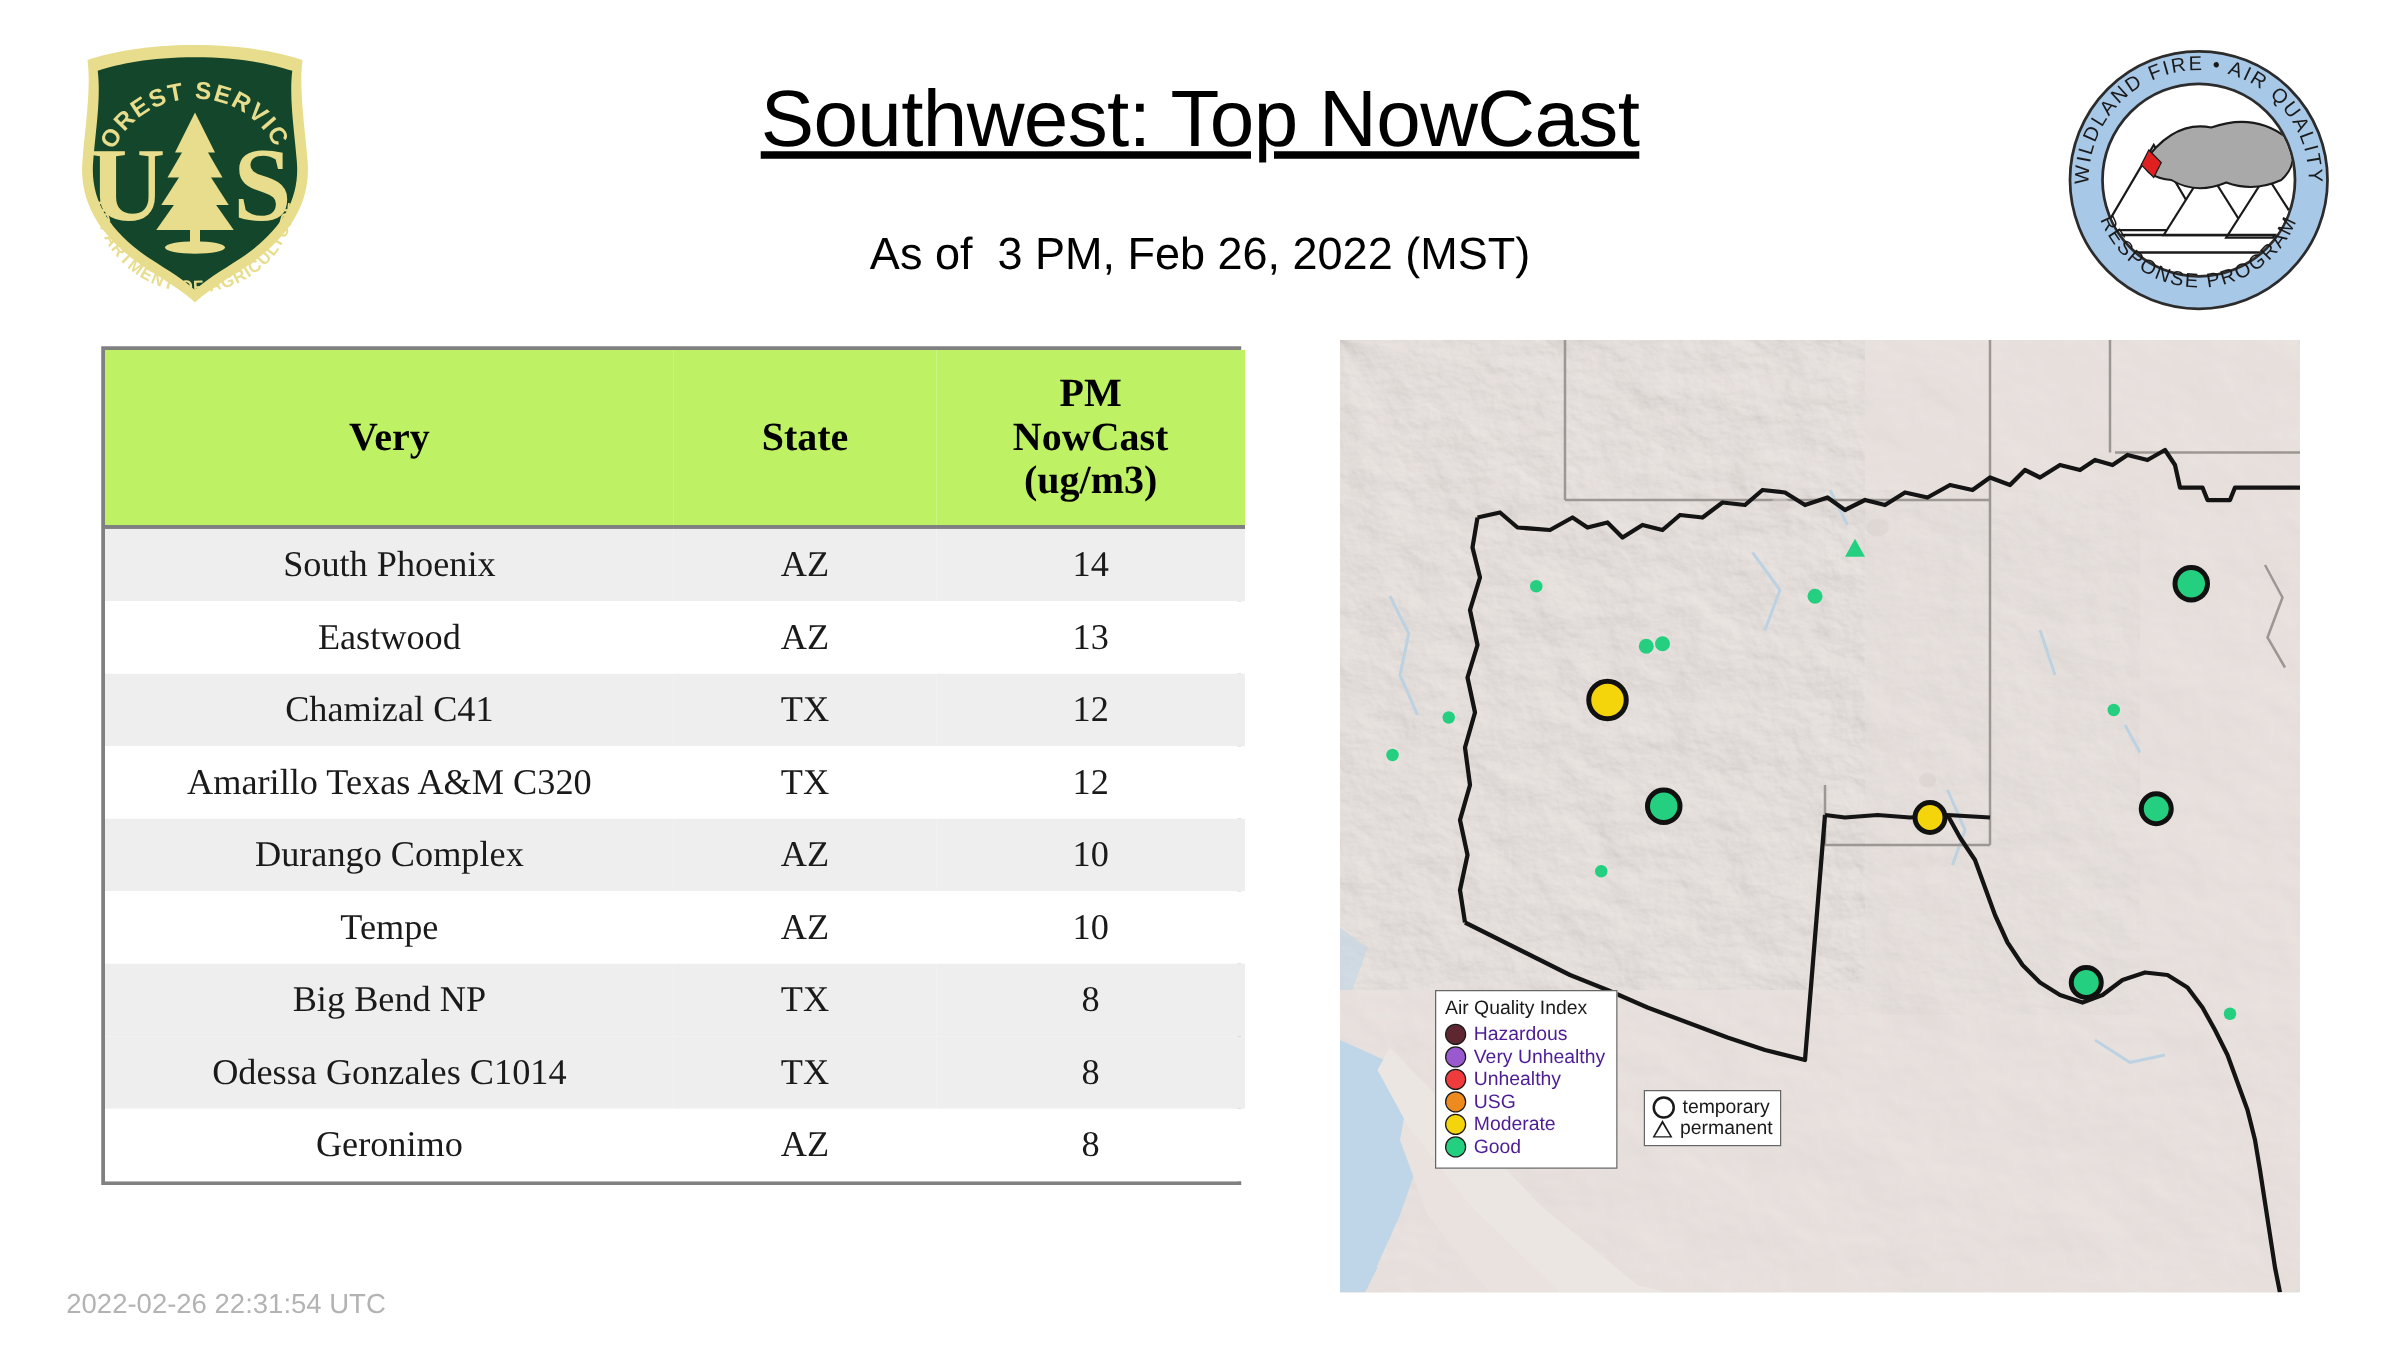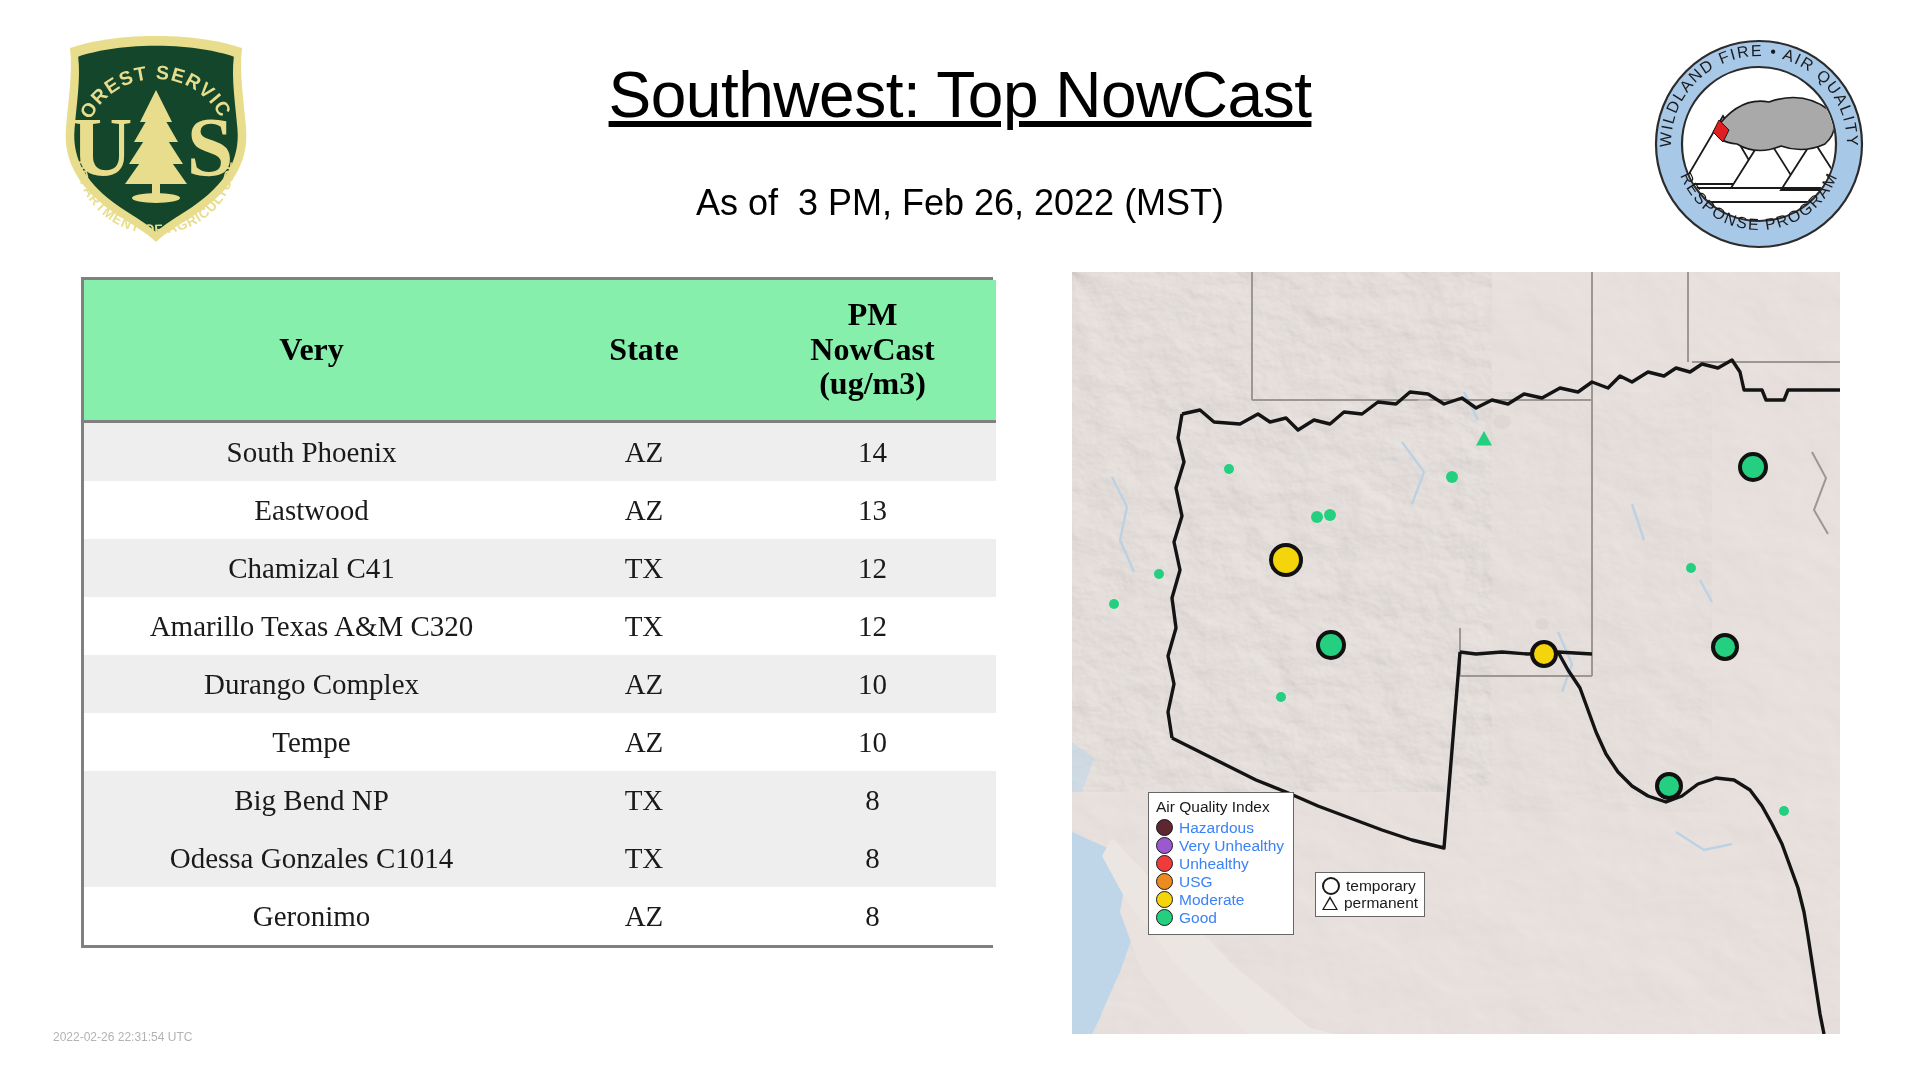--- a/index.html
+++ b/index.html
@@ -52,21 +52,21 @@
     box-sizing: border-box;
     background: #ffffff;
   }
   table#data-table {
     border-collapse: collapse;
     width: 100%;
     table-layout: fixed;
     font-family: "Liberation Serif", serif;
   }
   table#data-table thead th {
-    background: #86efac;
+    background: #bef264;
     border-bottom: 3px solid #808080;
     font-size: 32px;
     font-weight: bold;
     color: #000000;
     text-align: center;
     padding: 10px 4px 12px 4px;
     line-height: 1.08;
     height: 118px;
     vertical-align: middle;
     font-family: "Liberation Serif", serif;
@@ -110,21 +110,21 @@
     margin-bottom: 3px; white-space: nowrap;
   }
   #aqi-legend .legend-row {
     display: flex; align-items: center; gap: 6px;
     line-height: 1.0; margin-bottom: 1px;
   }
   #aqi-legend .swatch {
     width: 15px; height: 15px; border-radius: 50%;
     border: 1.6px solid #1a1a1a; flex: 0 0 auto;
   }
-  #aqi-legend .legend-label { font-size: 15.5px; color: #3b82f6; white-space: nowrap; }
+  #aqi-legend .legend-label { font-size: 15.5px; color: #4c1d95; white-space: nowrap; }
 
   #shape-legend {
     position: absolute;
     left: 243px; top: 600px;
     background: #ffffff;
     border: 1.5px solid #666666;
     padding: 4px 6px 5px 6px;
     font-family: "Liberation Sans", sans-serif;
   }
   #shape-legend .legend-row {
@@ -148,21 +148,21 @@
     border-left: 6px solid transparent;
     border-right: 6px solid transparent;
     border-bottom: 10.5px solid #ffffff;
   }
 
   
   #timestamp {
     position: absolute;
     left: 53px; top: 1030px;
     font-family: "Liberation Sans", sans-serif;
-    font-size: 12px;
+    font-size: 22px;
     color: #b3b3b3;
     white-space: pre;
   }
 </style>
 </head>
 <body>
 
 <div id="page">
 
   <div id="fs-logo">

